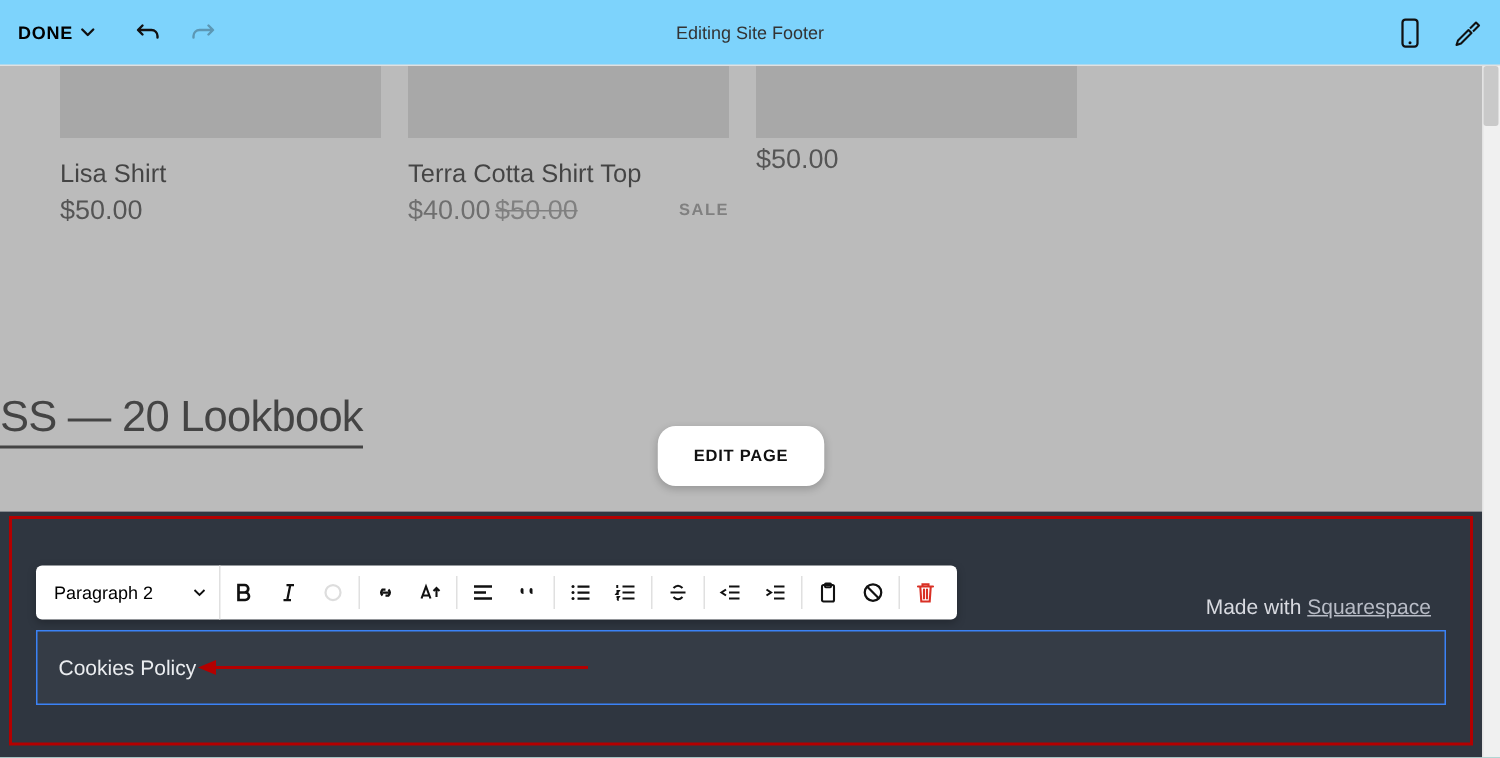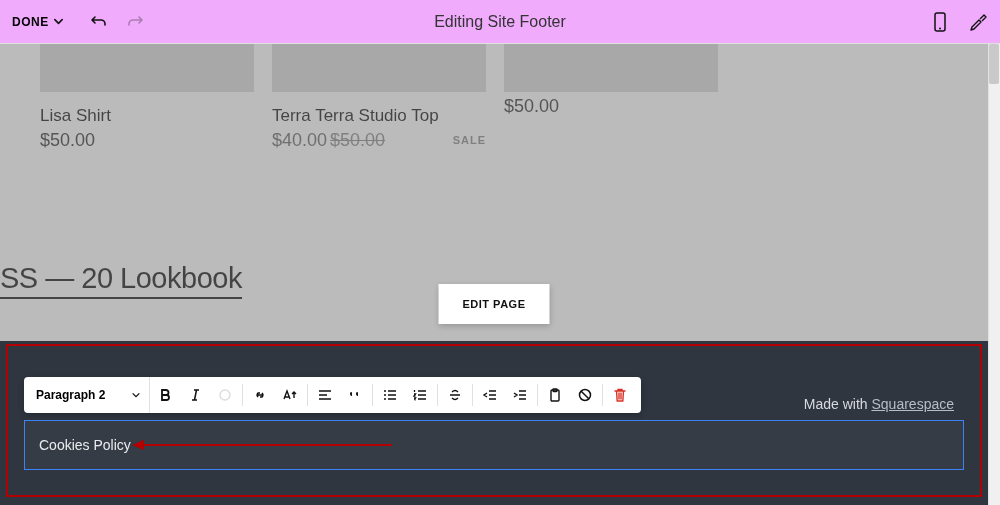--- a/index.html
+++ b/index.html
@@ -11,21 +11,21 @@
       overflow: hidden;
       position: relative;
     }
     .topbar {
       height: 44px;
       border-bottom: 1px solid #e0e0e0;
       display: flex;
       align-items: center;
       padding: 0 12px;
       position: relative;
-      background: #f0abfc;
+      background: #7dd3fc;
     }
     .done-btn {
       display: flex;
       align-items: center;
       font-size: 12px;
       font-weight: 600;
       letter-spacing: 0.5px;
       cursor: pointer;
       gap: 4px;
     }
@@ -35,21 +35,21 @@
       gap: 18px;
       margin-left: 26px;
       align-items: center;
     }
     .undo-icon, .redo-icon { width: 18px; height: 18px; display: flex; align-items: center; justify-content: center; }
     .redo-icon { opacity: 0.3; }
     .top-title {
       position: absolute;
       left: 50%;
       transform: translateX(-50%);
-      font-size: 16px;
+      font-size: 12px;
       color: #333;
     }
     .top-right { margin-left: auto; display: flex; gap: 18px; align-items: center; }
     .mobile-icon, .paint-icon { width: 20px; height: 20px; display: flex; align-items: center; justify-content: center; }
     .canvas-wrap { position: relative; height: calc(100% - 44px); }
     .canvas {
       position: absolute;
       inset: 0;
       background: #14b8a6;
       overflow: hidden;
@@ -139,20 +139,21 @@
       transform: translateX(-50%);
       background: #fff;
       color: #111;
       font-size: 11px;
       font-weight: 600;
       letter-spacing: 0.5px;
       padding: 14px 24px;
       box-shadow: 0 2px 6px rgba(0,0,0,0.2);
       cursor: pointer;
       z-index: 5;
+      border-radius: 12px;
     }
     .footer-zone {
       position: absolute;
       top: 297px;
       left: 0; right: 0;
       bottom: 0;
       background: #2f3640;
     }
     .red-outline {
       position: absolute;
@@ -179,21 +180,20 @@
     }
     .style-select {
       display: flex;
       align-items: center;
       font-size: 12px;
       padding: 0 8px 0 6px;
       gap: 26px;
       cursor: pointer;
       border-right: 1px solid #e0e0e0;
       height: 100%;
-      font-weight: bold;
     }
     .tb-group {
       display: flex;
       align-items: center;
       height: 100%;
     }
     .tb-btn {
       width: 30px;
       height: 100%;
       display: flex;
@@ -288,21 +288,21 @@
     <div class="content-area">
 
       <div class="products">
         <div class="product">
           <div class="product-img"></div>
           <div class="product-name">Lisa Shirt</div>
           <div class="product-price">$50.00</div>
         </div>
         <div class="product">
           <div class="product-img"></div>
-          <div class="product-name">Terra Terra Studio Top</div>
+          <div class="product-name">Terra Cotta Shirt Top</div>
           <div class="product-price">
             <span class="sale-price">$40.00</span><span class="orig-price">$50.00</span>
           </div>
           <div class="sale-badge">SALE</div>
         </div>
         <div class="product">
           <div class="product-img"></div>
           <div class="product-price">$50.00</div>
         </div>
       </div>

